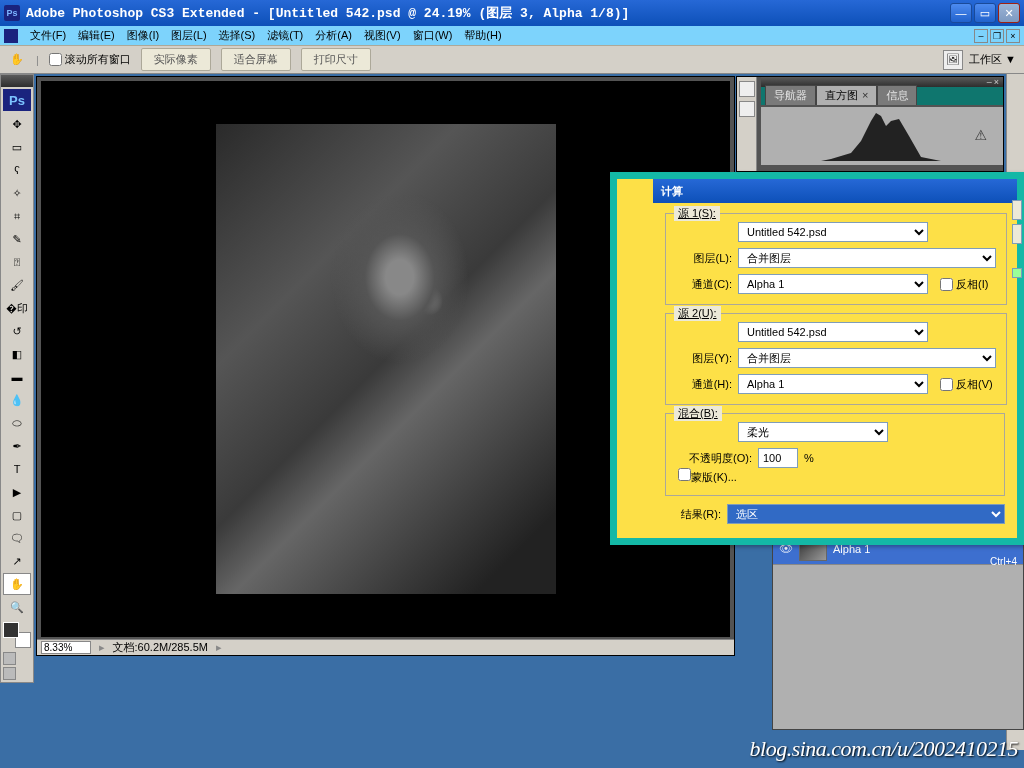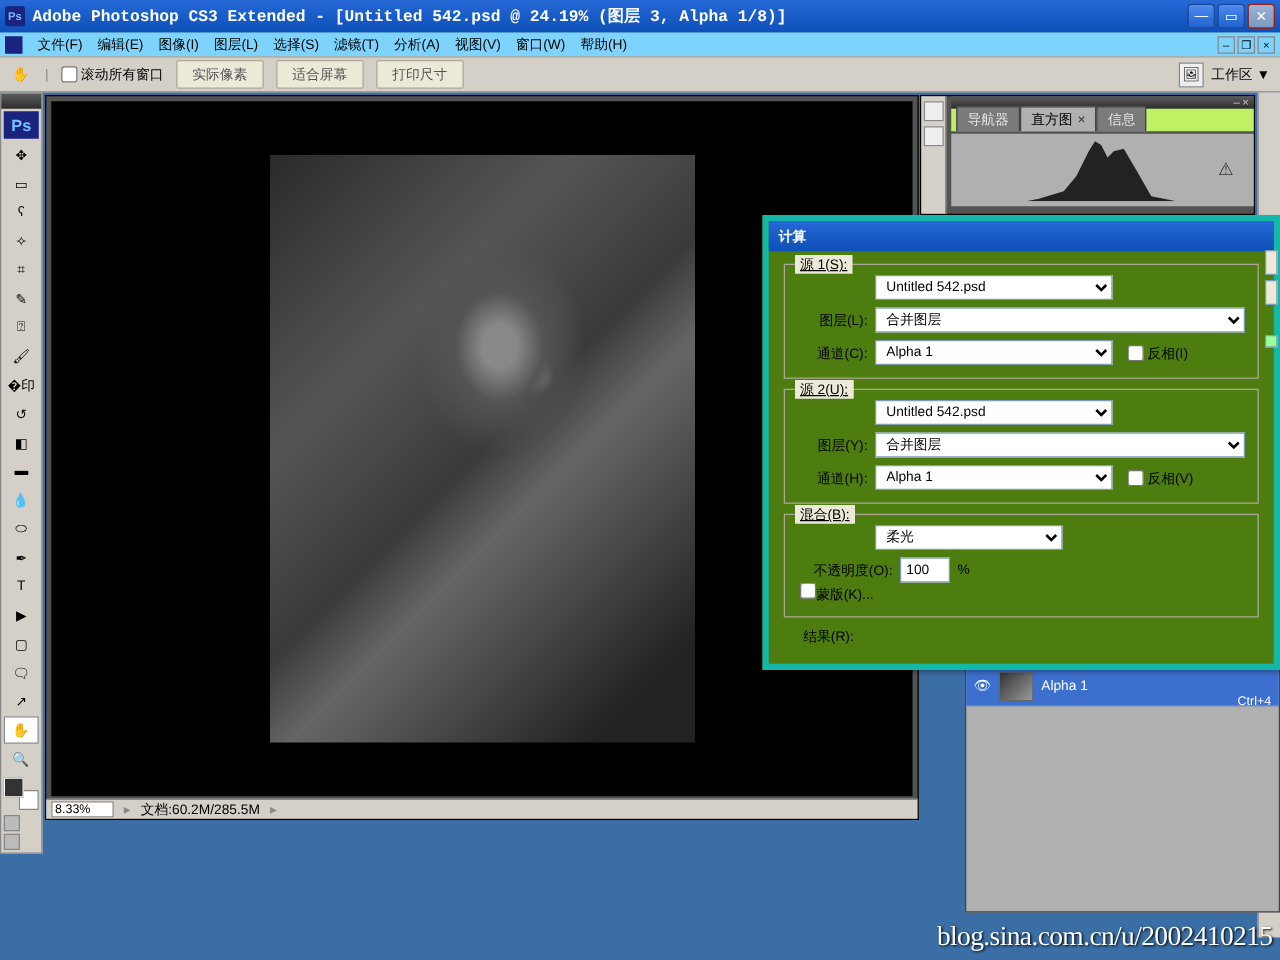--- a/index.html
+++ b/index.html
@@ -47,56 +47,56 @@
 .photo { width: 340px; height: 470px; background: linear-gradient(135deg, #2a2a2a, #555 30%, #3a3a3a 50%, #666 60%, #222 90%); position: relative; overflow: hidden; }
 .photo::before { content:''; position:absolute; top:15%; left:30%; width:60%; height:50%; background: radial-gradient(ellipse at 40% 35%, #888 8%, #555 20%, transparent 40%), radial-gradient(ellipse at 55% 45%, #999 3%, transparent 8%); border-radius: 40% 30% 50% 40%; }
 .canvas-status { position:absolute; left:0; bottom:0; right:0; height:16px; background:#d4d0c8; border-top:1px solid #888; display:flex; align-items:center; padding: 0 4px; gap:8px; }
 .canvas-status input { width:50px; height:13px; border:1px solid #888; font-size:10px; padding:0 2px; }
 
 
 .rpanel { position: absolute; right: 20px; top: 76px; width: 268px; background: #535353; border: 1px solid #000; }
 .rpanel-strip { position:absolute; left:0; top:0; bottom:0; width:20px; background:#d4d0c8; border-right:1px solid #888; display:flex; flex-direction:column; align-items:center; gap:4px; padding-top:4px;}
 .rpanel-strip div { width:16px;height:16px;border:1px solid #888;background:#eee; }
 .rpanel-top { margin-left:24px; }
-.tabrow { height: 18px; background: #bef264; display: flex; align-items: flex-end; padding-left: 4px; gap: 0; }
+.tabrow { height: 18px; background: #0f766e; display: flex; align-items: flex-end; padding-left: 4px; gap: 0; }
 .tab { background: #7a7a7a; color: #e5e5e5; padding: 2px 8px; border: 1px solid #444; border-bottom: none; font-size: 11px; }
 .tab.active { background: #b0b0b0; color: #000; }
 .tab .x { margin-left: 4px; color: #333; }
 .histo { height: 58px; background: #b0b0b0; position: relative; margin-top:2px; }
 .histo svg { position:absolute; left:60px; top:4px; }
 .histo .warn { position:absolute; right:16px; top:20px; color:#333; font-size:14px; }
 
 
 .chan-panel { position:absolute; right:0; top:500px; width:252px; height:230px; background:#b0b0b0; border:1px solid #444; }
 .chan-row { height: 32px; display:flex; align-items:center; border-bottom:1px solid #888; padding: 0 6px; gap:6px; }
 .chan-row.sel { background:#3d6fcf; color:#fff; }
 .chan-eye { width:14px; text-align:center; }
 .chan-thumb { width:28px; height:24px; background: linear-gradient(135deg,#333,#999); border:1px solid #666; }
 .chan-name { flex:1; }
 .chan-sc { font-size:10px;margin-top:25px; }
 
 
-.dialog { position: absolute; left: 610px; top: 172px; width: 414px; background: #4d7c0f; border: 5px solid #14b8a6; box-shadow: 2px 2px 4px rgba(0,0,0,0.3); }
+.dialog { position: absolute; left: 610px; top: 172px; width: 414px; background: #fde047; border: 7px solid #14b8a6; box-shadow: 2px 2px 4px rgba(0,0,0,0.3); padding-left: 36px; }
 .dlg-title { height: 24px; background: linear-gradient(#2668d6,#0d50b8); color: #fff; font-weight: bold; display: flex; align-items: center; padding: 0 8px; }
 .dlg-body { padding: 10px 12px 14px 12px; }
 fieldset { border: 1px solid #aca899; padding: 8px 10px 10px 10px; margin-bottom: 8px; position:relative; }
 legend { padding: 0 4px; text-decoration: underline; }
 .frow { display: flex; align-items: center; gap: 6px; margin-top: 6px; }
 .frow label { width: 56px; text-align: right; }
 .frow select, .frow input[type=text] { border: 1px solid #7f9db9; background:#fff; height: 20px; padding: 0 4px; }
 .sel-wide { width: 190px; }
 .sel-full { flex:1; }
 .frow .chk2 { display:flex; align-items:center; gap:3px; margin-left:6px; }
 .sel-highlight { background: #316ac5 !important; color: #fff; }
 .dlg-right-btns { position: absolute; left: 1012px; top: 200px; display:flex; flex-direction:column; gap:4px; }
 .dlg-right-btns div { width: 10px; height: 20px; border: 1px solid #7f9db9; background: #ece9d8; }
 .dlg-right-btns .chk3 { width:10px;height:10px;border:1px solid #7f9db9;background:#9f9; }
 
 
-.wm { position:absolute; right:6px; bottom:6px; color:#fff; font-size:22px; font-family: Georgia, serif; text-shadow: 1px 1px 2px #000; letter-spacing: -0.5px; pointer-events:none; }
+.wm { position:absolute; right:6px; bottom:6px; color:#fff; font-size:22px; font-style:italic; font-family: Georgia, serif; text-shadow: 1px 1px 2px #000; letter-spacing: -0.5px; pointer-events:none; }
 
 
 .rstrip { position:absolute; right:0; top:74px; width:18px; height:676px; background:#d4d0c8; border-left:1px solid #888; }
 </style>
 </head>
 <body>
 
 <div class="titlebar">
   <div class="ps-icon">Ps</div>
   <div class="title">Adobe Photoshop CS3 Extended - [Untitled 542.psd @ 24.19% (图层 3, Alpha 1/8)]</div>
@@ -301,20 +301,23 @@
       <div class="frow">
         <label style="width:76px">不透明度(O):</label>
         <input type="text" style="width: 40px;" value="100">
         <span>%</span>
       </div>
       <label class="chk2" style="margin-top:6px;margin-left:2px"><input type="checkbox" style=""><span>蒙版(K)...</span></label>
     </fieldset>
 
     <div class="frow">
       <label>结果(R):</label>
+      <select class="sel-full sel-highlight">
+        <option>选区</option>
+      </select>
     </div>
   </div>
 </div>
 
 <div class="dlg-right-btns">
   <div></div>
   <div></div>
   <div class="chk3" style="margin-top:20px"></div>
 </div>
 

